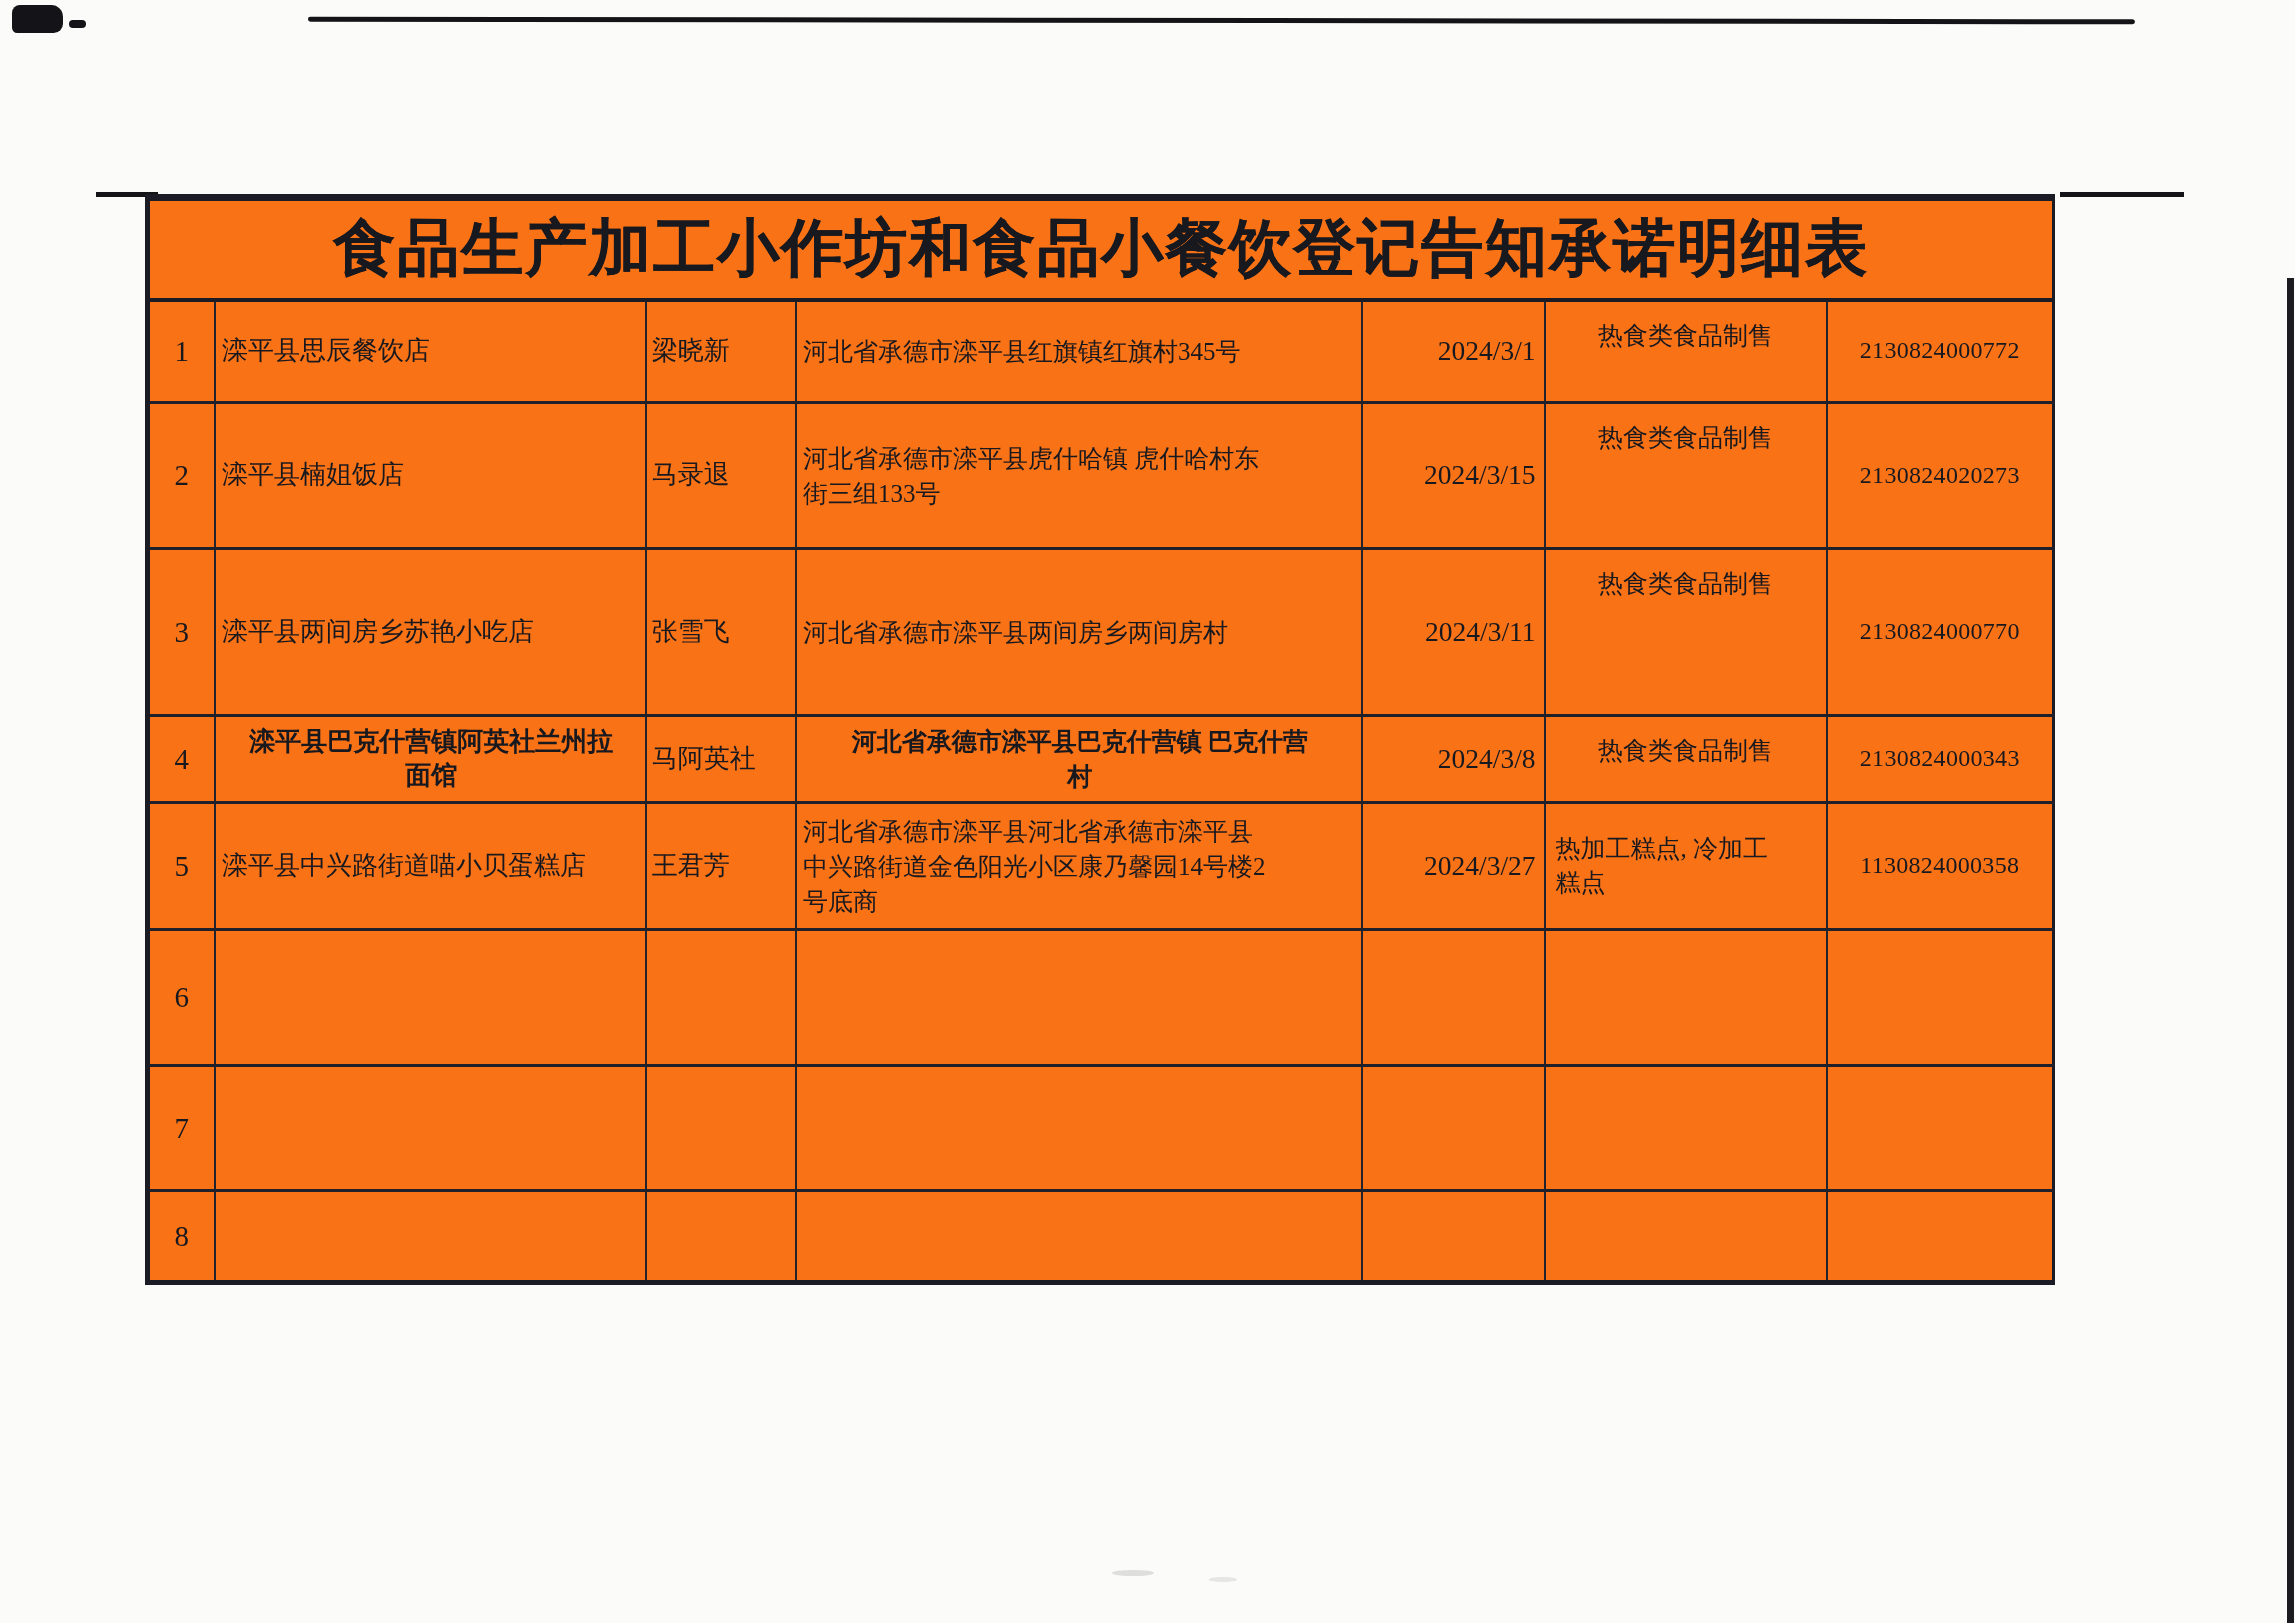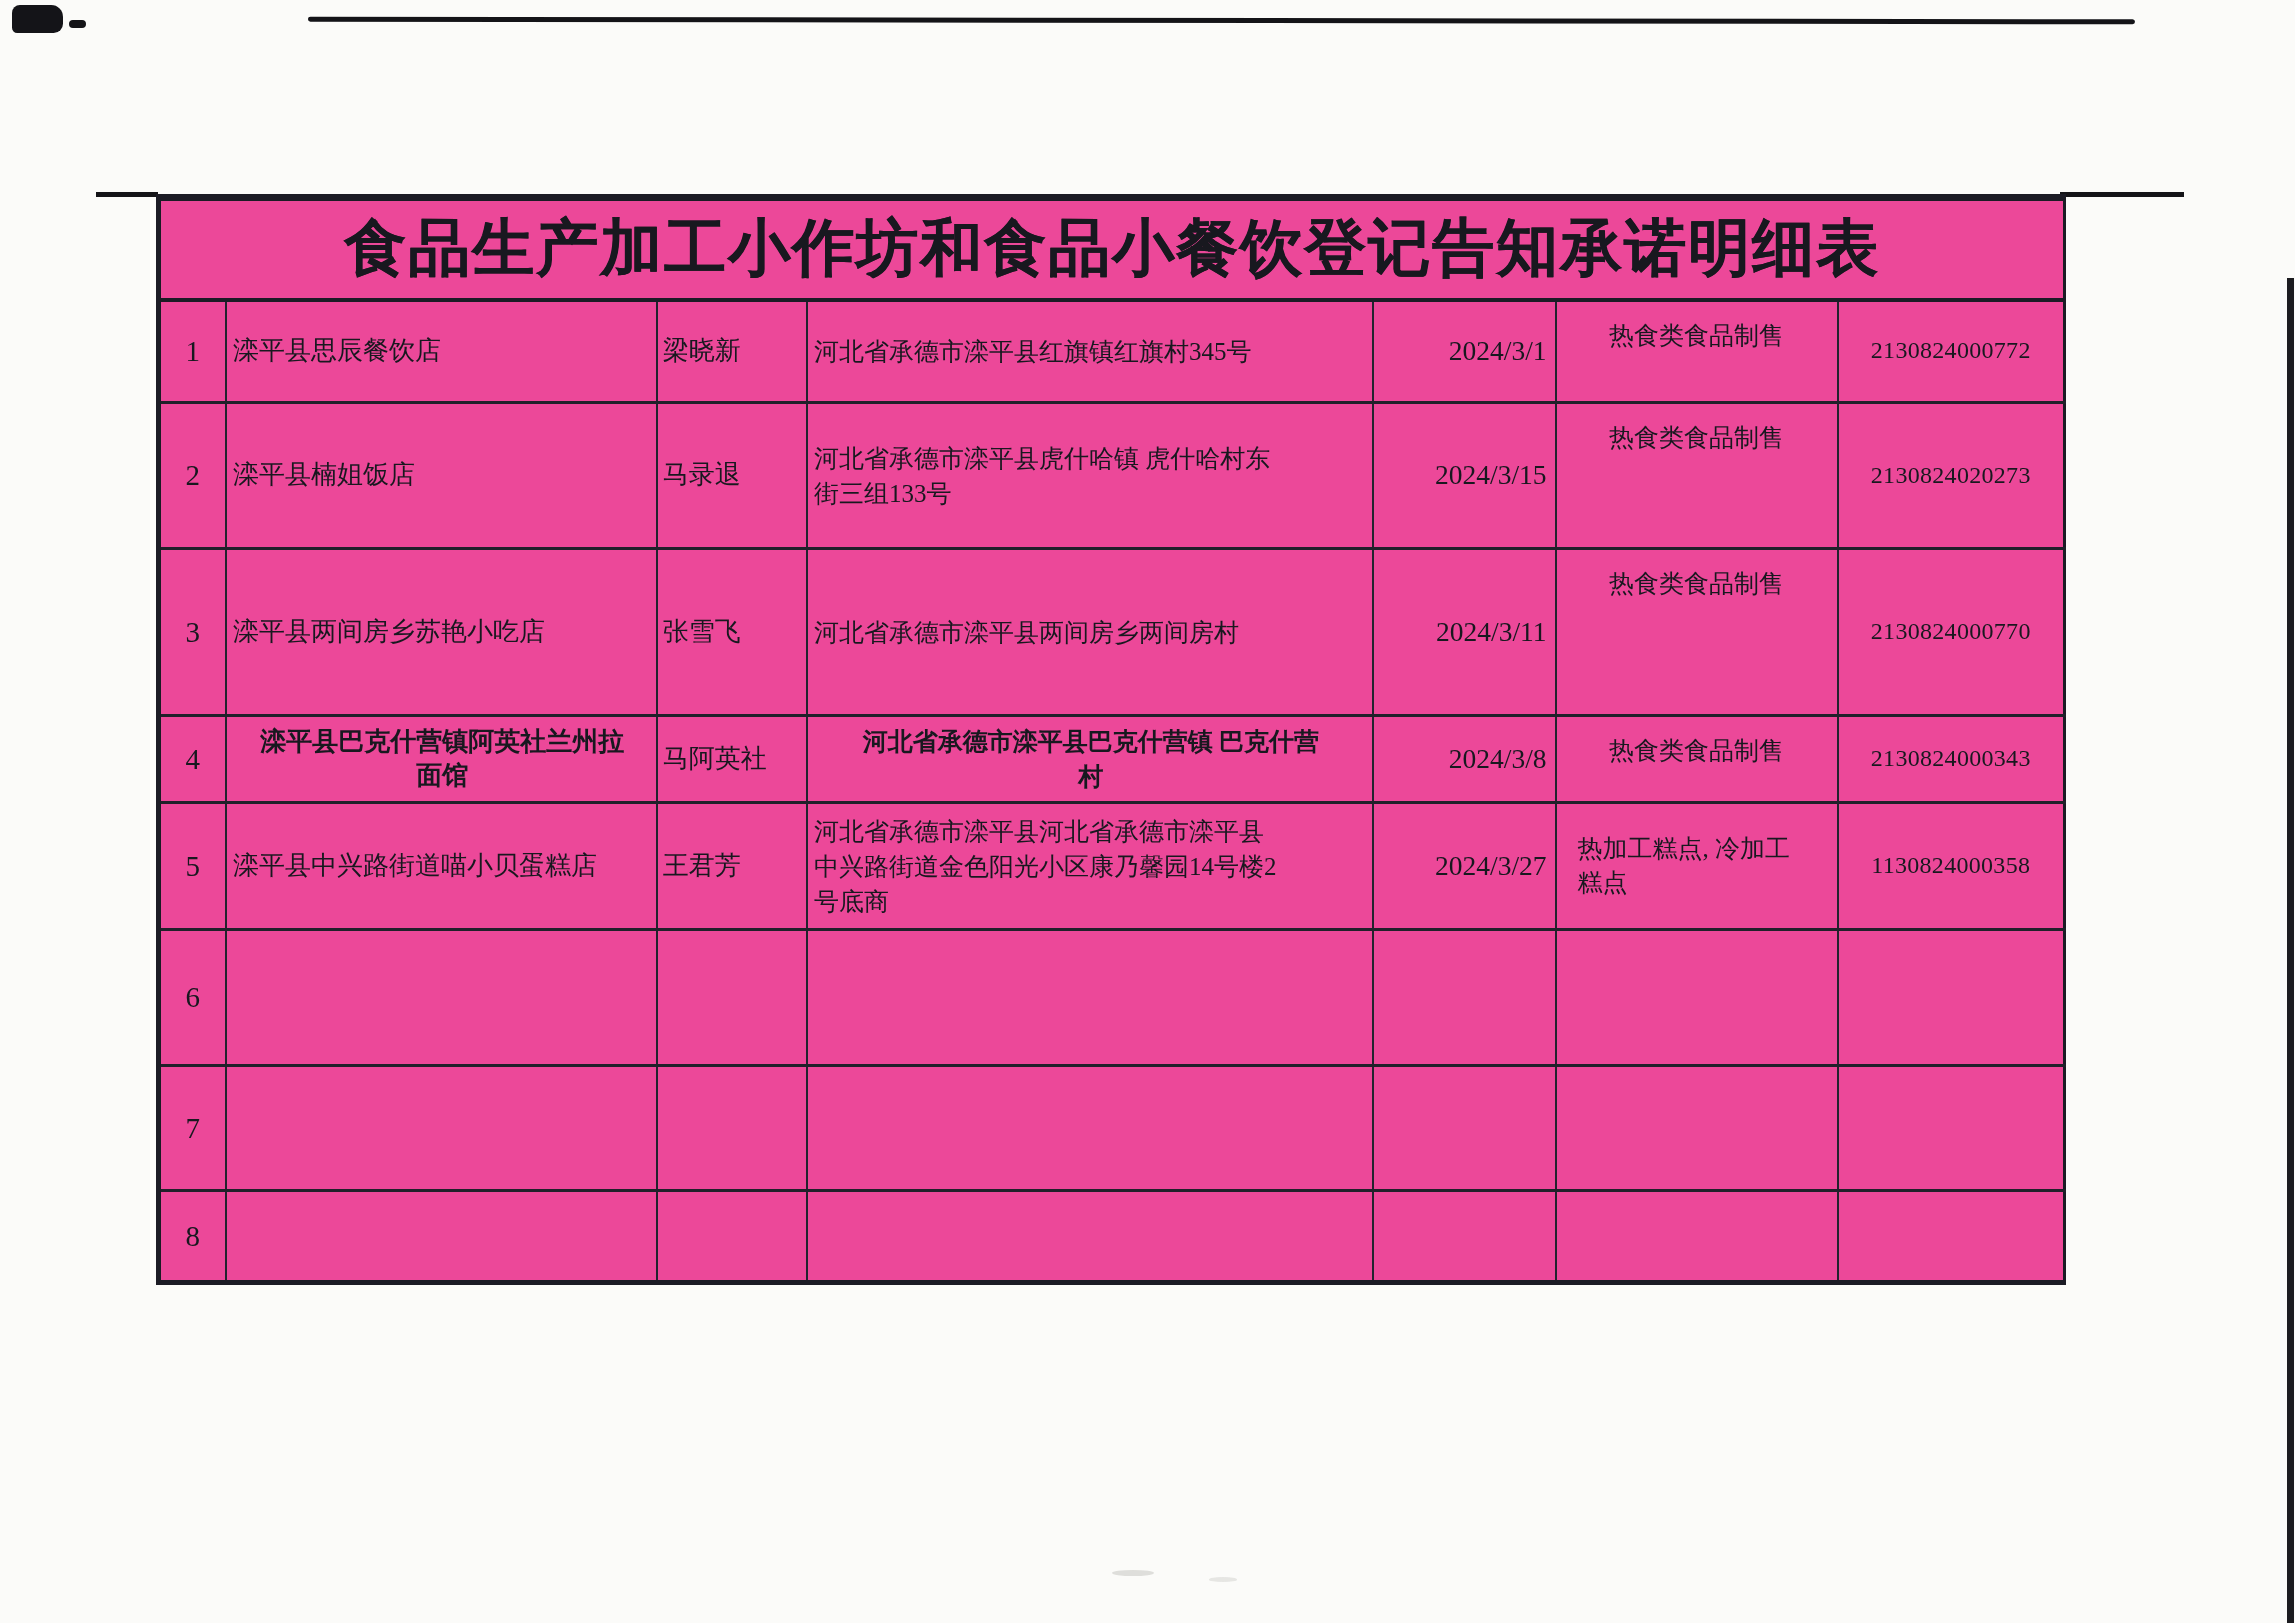--- a/index.html
+++ b/index.html
@@ -19,25 +19,25 @@
   .a-table-topline-left{left:96px;top:192px;width:62px;height:4.6px;}
   .a-table-topline-right{left:2060px;top:192px;width:124px;height:4.6px;}
   .a-right-edge{left:2287px;top:278px;width:6.5px;height:1346px;background:#1c1c20;}
   .a-smudge1{left:1112px;top:1570px;width:42px;height:5.9px;border-radius:50%;background:#9a9a94;opacity:.3;}
   .a-smudge2{left:1209px;top:1577px;width:27.5px;height:4.6px;border-radius:50%;background:#9a9a94;opacity:.22;}
   .a-wisp{left:1628px;top:922px;width:2px;height:100px;background:#c9c9c4;opacity:.5;transform:rotate(2deg);}
   .a-pen{left:1324px;top:780px;width:52px;height:46px;background:transparent;}
 
   
   table.doc{
-    position:absolute;left:156px;top:194px;
+    position:absolute;left:145px;top:194px;
     width:1905px;
     table-layout:fixed;
     border-collapse:collapse;
-    background:#ec4899;
+    background:#f97316;
     border-top:7.9px solid #1b1b25;
     border-left:5.9px solid #1b1b25;
     border-right:3.9px solid #1b1b25;
     border-bottom:5.9px solid #1b1b25;
   }
   td,th{
     padding:0 3.9px;
     vertical-align:middle;
     overflow:hidden;
     font-weight:normal;
@@ -72,21 +72,21 @@
   th{font-size:27.5px;text-align:center;letter-spacing:3.3px;line-height:1.3;}
   th.owner-h{letter-spacing:0.7px;padding:0 1.3px;}
 
   td.idx{font-size:29px;text-align:center;}
   td.name{font-size:26px;text-align:left;padding-left:6.5px;}
   td.owner{font-size:26px;text-align:left;padding-left:5.2px;padding-right:1.3px;}
   td.addr{font-size:25px;text-align:left;padding-left:6.5px;line-height:1.4;}
   td.date{font-size:27.5px;text-align:right;padding-right:7.9px;}
   td.scope{font-size:25px;text-align:center;}
   td.scope.top{vertical-align:top;padding-top:17px;}
-  td.scope.leftmid{text-align:left;padding-left:21px;line-height:1.35;}
+  td.scope.leftmid{text-align:left;padding-left:10px;line-height:1.35;}
   td.lic{font-size:24px;text-align:center;letter-spacing:0.3px;}
   td.ctr{text-align:center;font-weight:bold;}
 </style>
 </head>
 <body>
 
 <div class="page">
 
   <div class="artifact a-corner-blob"></div>
   <div class="artifact a-corner-dot"></div>

